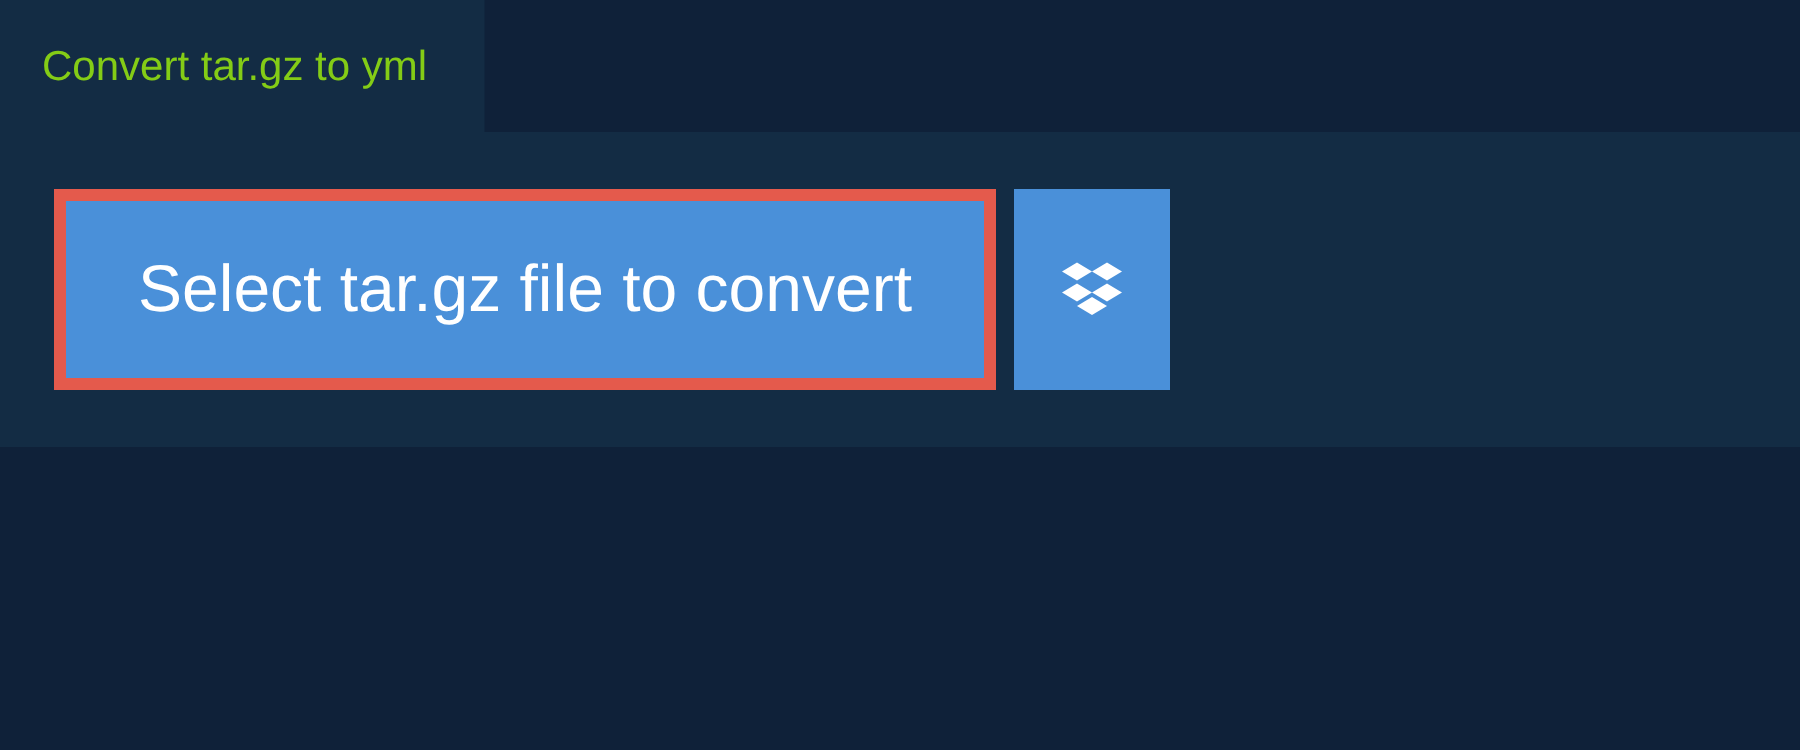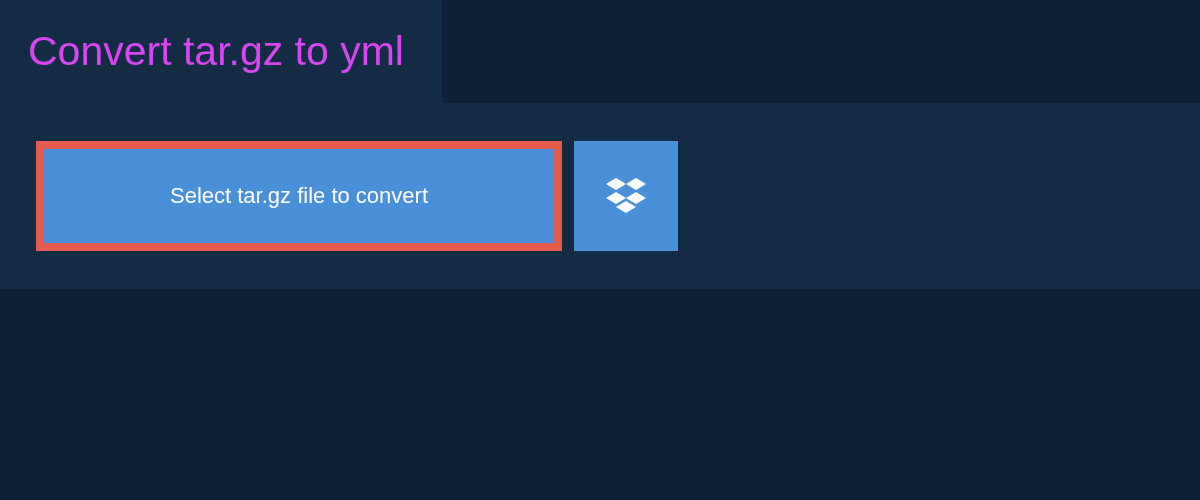--- a/index.html
+++ b/index.html
@@ -10,22 +10,22 @@
     body {
       width: 1200px;
       height: 500px;
       background: #0f2139;
       font-family: -apple-system, BlinkMacSystemFont, "Segoe UI", Helvetica, Arial, sans-serif;
       overflow: hidden;
     }
     .tab-header {
       display: inline-block;
       background: #132c44;
-      color: #d946ef;
-      font-size: 41px;
+      color: #84cc16;
+      font-size: 28px;
       font-weight: 300;
       padding: 28px 38px 28px 28px;
       margin-left: 0;
     }
     .panel {
       background: #132c44;
       padding: 38px 36px;
       margin: 0;
     }
     .button-row {
@@ -33,21 +33,21 @@
       gap: 12px;
       align-items: stretch;
     }
     .select-file-wrapper {
       border: 8px solid #e45a4c;
       display: inline-block;
     }
     .select-file-button {
       background: #4a90d9;
       color: #ffffff;
-      font-size: 22px;
+      font-size: 44px;
       font-weight: 300;
       padding: 34px 48px;
       border: none;
       cursor: pointer;
       text-align: center;
       min-width: 510px;
     }
     .dropbox-button {
       background: #4a90d9;
       border: none;

